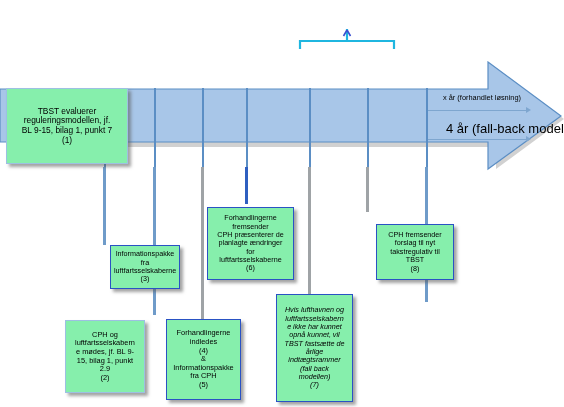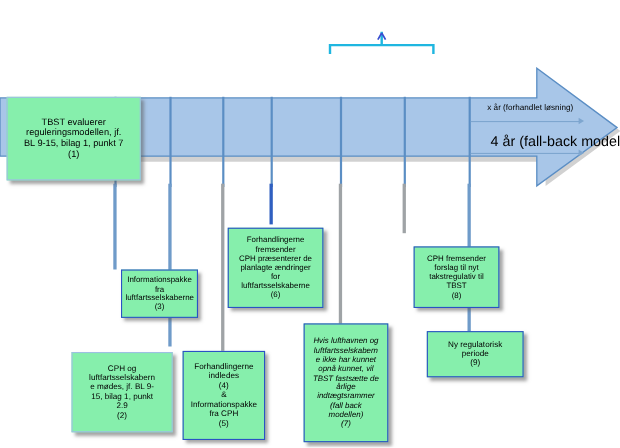--- a/index.html
+++ b/index.html
@@ -137,21 +137,21 @@
 
   <div class="node light" style="left:6px; top:88px; width:122px; height:76px; font-size:8.4px;">
     <span class="txt">
       <span>TBST evaluerer</span><br>
       <span>reguleringsmodellen, jf.</span><br>
       <span>BL 9-15, bilag 1, punkt 7</span><br>
       <span>(1)</span>
     </span>
   </div>
 
-  <div class="node light" style="left:65px; top:320px; width:92px; height:73px; font-size:7.4px;">
+  <div class="node light" style="left:65px; top:320px; width:80px; height:73px; font-size:7.4px;">
     <span class="txt">
       <span>CPH og</span><br>
       <span>luftfartsselskabern</span><br>
       <span>e mødes, jf. BL 9-</span><br>
       <span>15, bilag 1, punkt</span><br>
       <span>2.9</span><br>
       <span>(2)</span>
     </span>
   </div>
 
@@ -205,21 +205,14 @@
   <div class="node blue" style="left:331px; top:224px; width:78px; height:56px; font-size:7.2px;margin-left:45px;">
     <span class="txt">
       <span>CPH fremsender</span><br>
       <span>forslag til nyt</span><br>
       <span>takstregulativ til</span><br>
       <span>TBST</span><br>
       <span>(8)</span>
     </span>
   </div>
 
-  <div class="node blue" style="left:388px; top:301px; width:88px; height:42px; font-size:7.4px;">
-    <span class="txt">
-      <span>Ny regulatorisk</span><br>
-      <span>periode</span><br>
-      <span>(9)</span>
-    </span>
-  </div>
 
 </div>
 
 </body></html>

